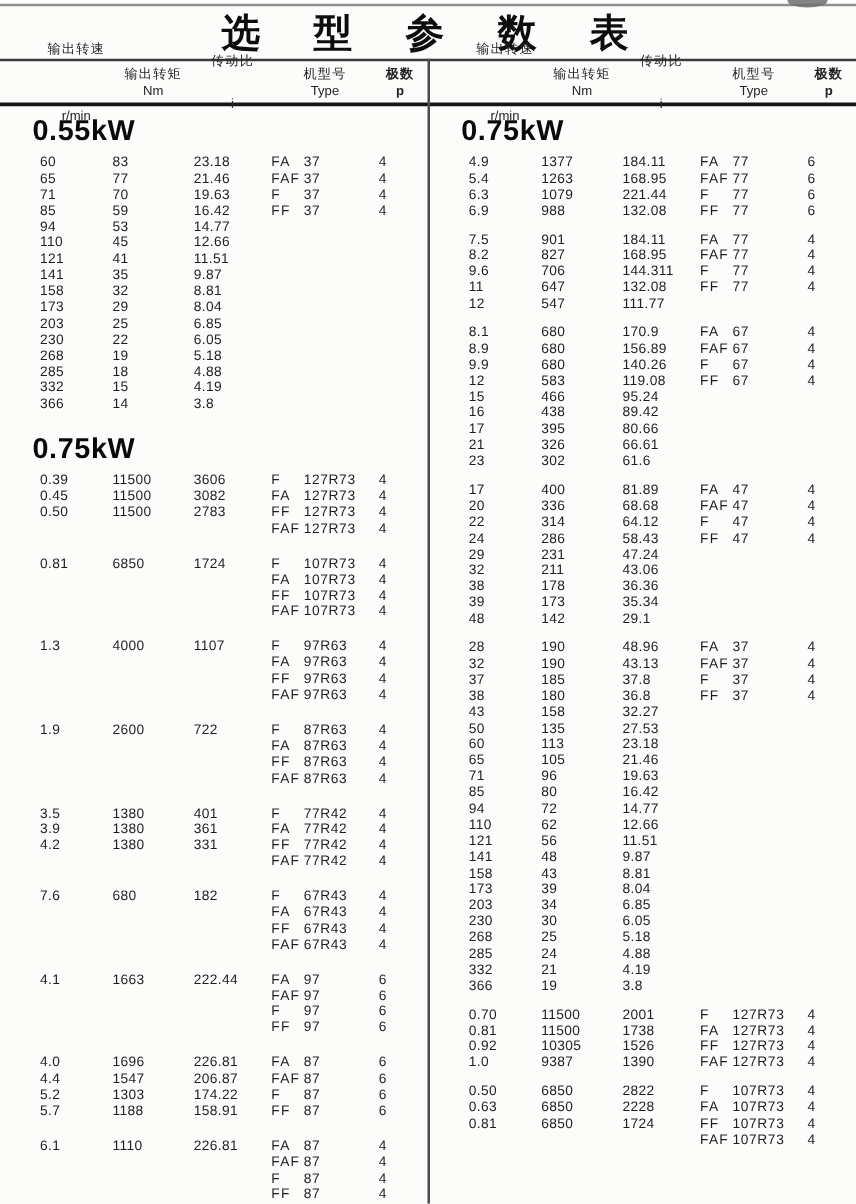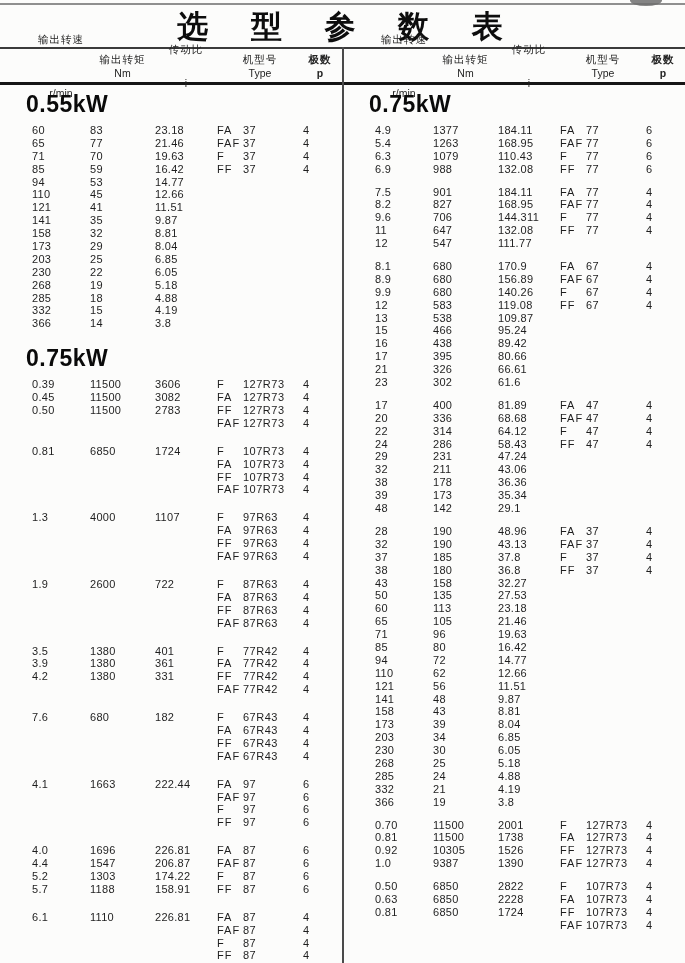--- a/index.html
+++ b/index.html
@@ -516,21 +516,21 @@
           <div class="row">
             <span class="cell c-speed">5.4</span>
             <span class="cell c-torque">1263</span>
             <span class="cell c-ratio">168.95</span>
             <span class="cell c-type"><span class="tprefix">FAF</span><span class="tmodel">77</span></span>
             <span class="cell c-poles">6</span>
           </div>
           <div class="row">
             <span class="cell c-speed">6.3</span>
             <span class="cell c-torque">1079</span>
-            <span class="cell c-ratio">110.43</span>
+            <span class="cell c-ratio">221.44</span>
             <span class="cell c-type"><span class="tprefix">F</span><span class="tmodel">77</span></span>
             <span class="cell c-poles">6</span>
           </div>
           <div class="row">
             <span class="cell c-speed">6.9</span>
             <span class="cell c-torque">988</span>
             <span class="cell c-ratio">132.08</span>
             <span class="cell c-type"><span class="tprefix">FF</span><span class="tmodel">77</span></span>
             <span class="cell c-poles">6</span>
           </div>
@@ -595,27 +595,20 @@
             <span class="cell c-poles">4</span>
           </div>
           <div class="row">
             <span class="cell c-speed">12</span>
             <span class="cell c-torque">583</span>
             <span class="cell c-ratio">119.08</span>
             <span class="cell c-type"><span class="tprefix">FF</span><span class="tmodel">67</span></span>
             <span class="cell c-poles">4</span>
           </div>
           <div class="row">
-            <span class="cell c-speed">13</span>
-            <span class="cell c-torque">538</span>
-            <span class="cell c-ratio">109.87</span>
-            <span class="cell c-type"><span class="tprefix"></span><span class="tmodel"></span></span>
-            <span class="cell c-poles"></span>
-          </div>
-          <div class="row">
             <span class="cell c-speed">15</span>
             <span class="cell c-torque">466</span>
             <span class="cell c-ratio">95.24</span>
             <span class="cell c-type"><span class="tprefix"></span><span class="tmodel"></span></span>
             <span class="cell c-poles"></span>
           </div>
           <div class="row">
             <span class="cell c-speed">16</span>
             <span class="cell c-torque">438</span>
             <span class="cell c-ratio">89.42</span>

